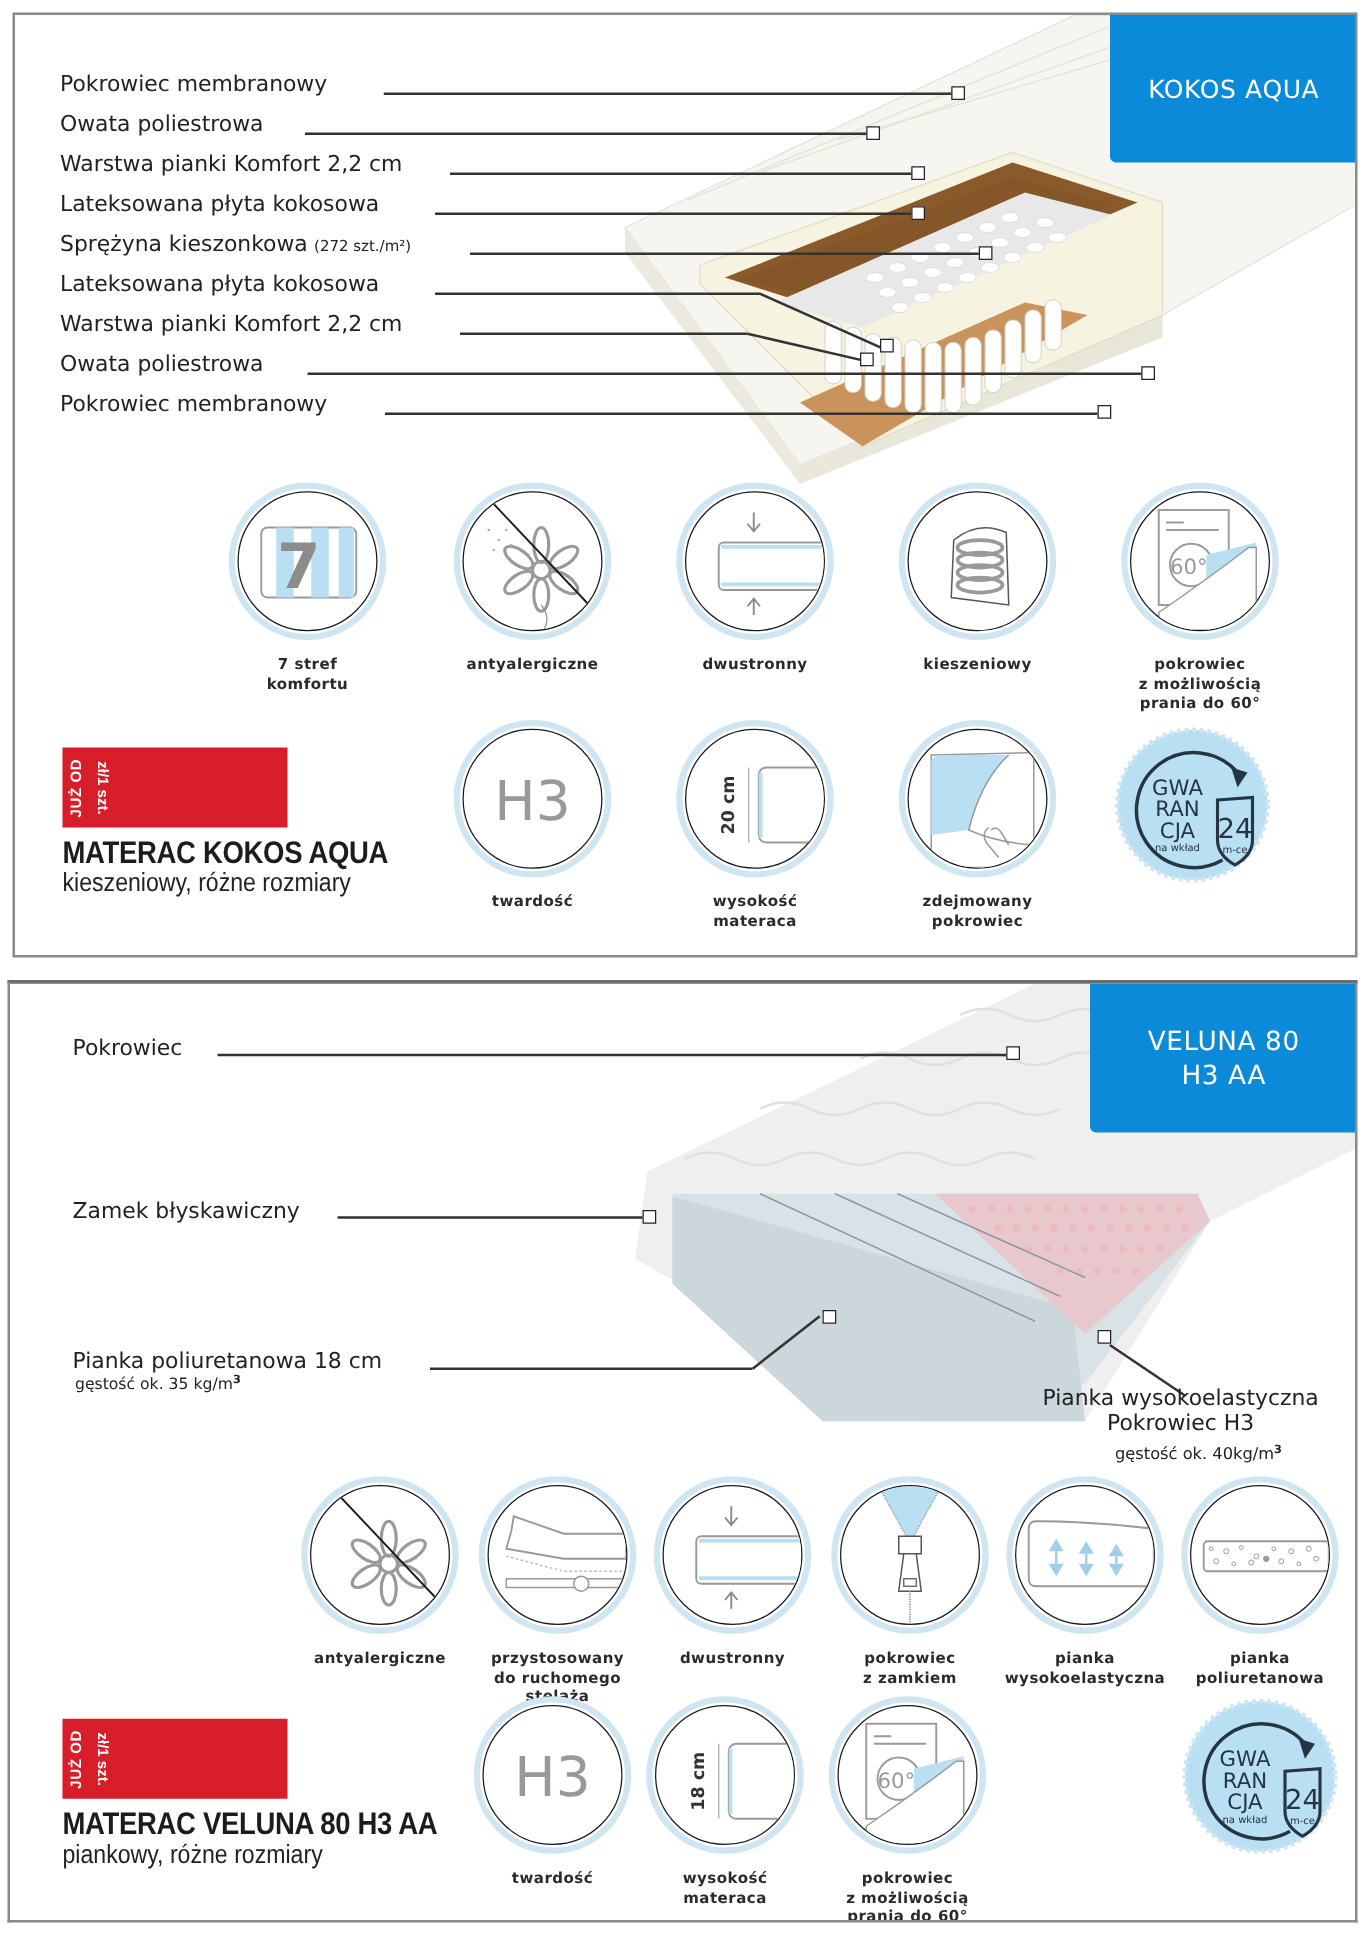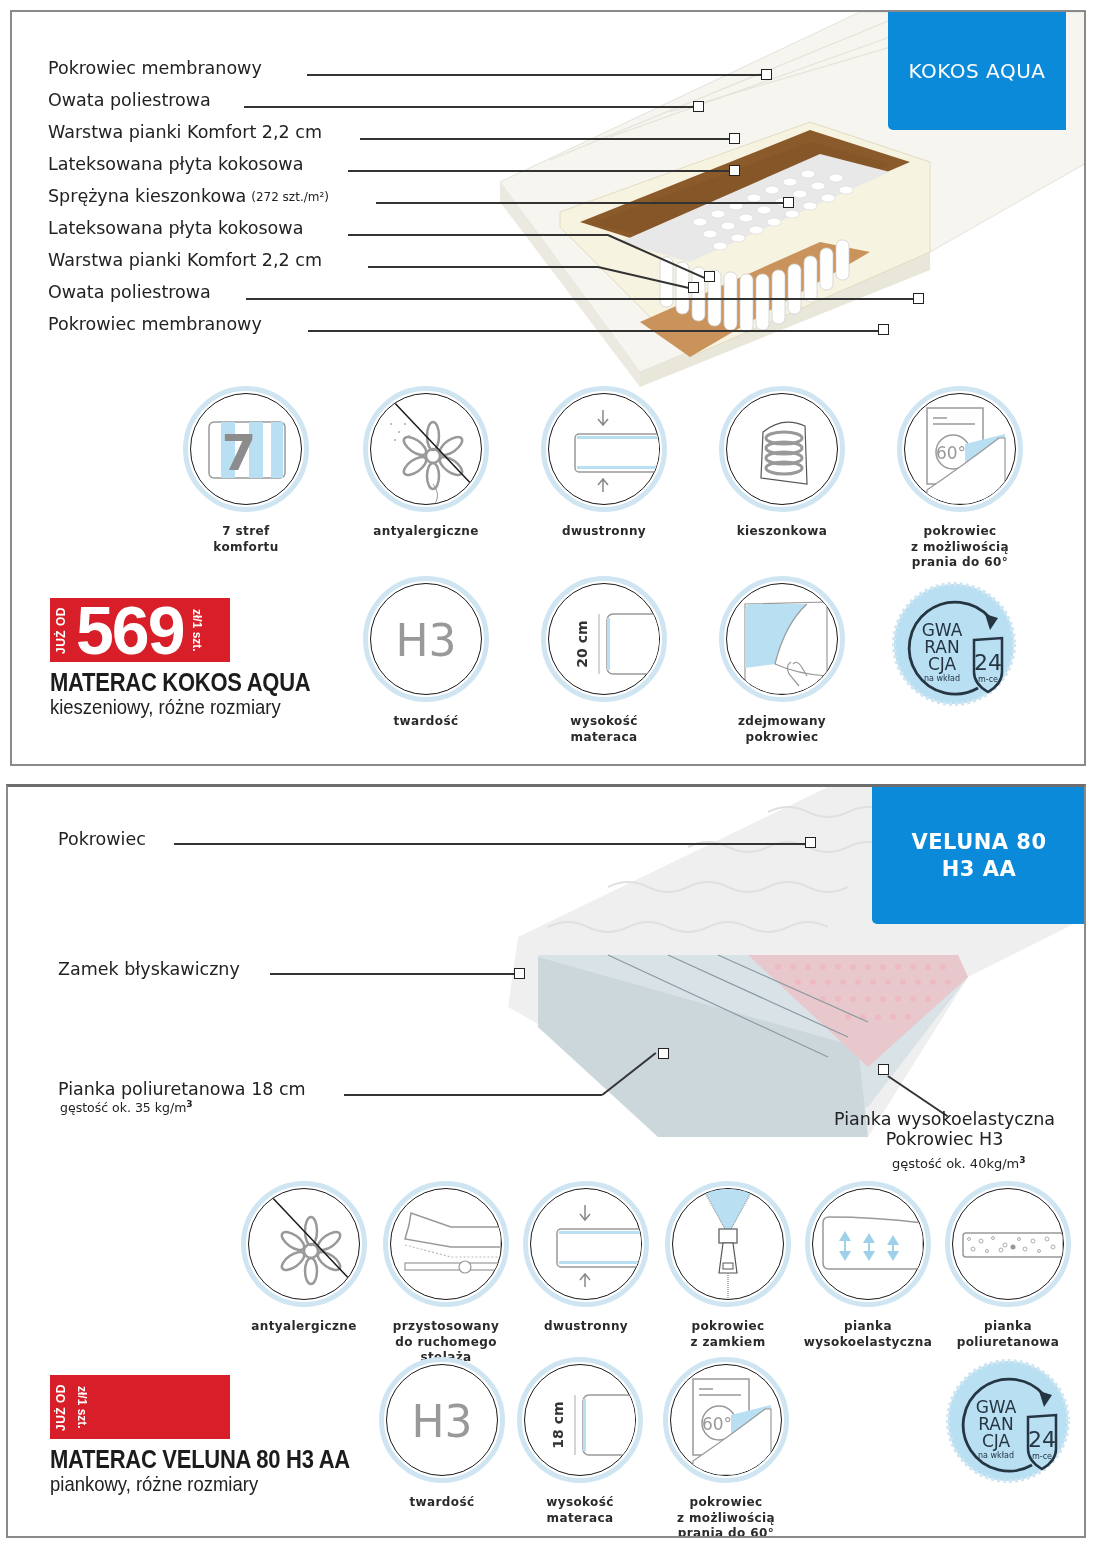--- a/index.html
+++ b/index.html
@@ -4,22 +4,22 @@
 <style>
   * { box-sizing: border-box; margin: 0; padding: 0; }
   html, body { width: 1096px; height: 1550px; background: #ffffff; overflow: hidden; }
   body { font-family: "DejaVu Sans", sans-serif; color: #1f1f1f; position: relative; }
 
   .panel { position: absolute; border: 2px solid #8a8a8a; background: #ffffff; overflow: hidden; }
   .panel-top { left: 10px; top: 10px; width: 1076px; height: 756px; }
   .panel-bottom { left: 6px; top: 784px; width: 1080px; height: 754px; border-top: 3px solid #6d6d6d; }
 
   .name-badge { position: absolute; background: #0a8ad8; color: #ffffff; display: flex; align-items: center; justify-content: center; text-align: center; font-family: "DejaVu Sans", sans-serif; font-size: 20px; letter-spacing: 0.5px; border-radius: 0 0 4px 4px; line-height: 1.25; }
-  .panel-top .name-badge { left: 876px; top: 0; width: 178px; height: 118px; border-radius: 0 0 0 5px; text-align: center; }
-  .panel-bottom .name-badge { left: 864px; top: 0; width: 214px; height: 137px; border-radius: 0 0 0 5px; font-size: 21px; font-weight: bold; }
+  .panel-top .name-badge { left: 876px; top: 0; width: 198px; height: 118px; border-radius: 0 0 0 5px; text-align: center; }
+  .panel-bottom .name-badge { left: 864px; top: 0; width: 214px; height: 119px; border-radius: 0 0 0 5px; font-size: 21px; }
 
   .callout { position: absolute; font-size: 17.5px; color: #222; white-space: nowrap; display: flex; align-items: center; line-height: 1; }
   .callout small { font-size: 12px; margin-left: 5px; }
   .leader { position: absolute; height: 1.5px; background: #333; }
   .leader-diag { position: absolute; height: 1.5px; background: #333; transform-origin: left center; }
   .marker { position: absolute; width: 11px; height: 11px; border: 1.5px solid #222; background: #fff; }
 
   .mattress-svg { position: absolute; }
 
   .feature { position: absolute; width: 140px; text-align: center; }
@@ -232,21 +232,21 @@
         <path d="M36,38 Q56,22 78,32 L80,90 L34,84 Z" fill="#fff" stroke="#555" stroke-width="1.2"></path>
         <g fill="none" stroke="#999" stroke-width="3">
           <ellipse cx="57" cy="44" rx="18" ry="6"></ellipse>
           <ellipse cx="57" cy="54" rx="18" ry="6"></ellipse>
           <ellipse cx="57" cy="64" rx="18" ry="6"></ellipse>
           <ellipse cx="57" cy="74" rx="18" ry="6"></ellipse>
         </g>
       </svg>
     </div>
       </div>
-    <div class="label">kieszonkowa</div>
+    <div class="label">kieszeniowy</div>
   </div>
 
   <div class="feature" style="left:878px;top:374px;">
     <div class="ring">
         <div class="ring-inner">
       <svg width="110" height="110" viewBox="0 0 110 110">
         <rect x="22" y="14" width="56" height="76" fill="#fff" stroke="#999" stroke-width="1.5"></rect>
         <line x1="28" y1="24" x2="42" y2="24" stroke="#999" stroke-width="1.5"></line>
         <line x1="28" y1="30" x2="70" y2="30" stroke="#999" stroke-width="1.5"></line>
         <circle cx="48" cy="58" r="17" fill="none" stroke="#999" stroke-width="1.5"></circle>
@@ -257,21 +257,20 @@
     </div>
       </div>
     <div class="label">pokrowiec
 z możliwością
 prania do 60°</div>
   </div>
 
   <div class="price-block" style="left:38px;top:586px;">
     <div class="price-tag" style="width:180px;">
       <span class="prefix">JUŻ OD</span>
-      <span class="amount">569</span>
       <span class="unit">zł/1 szt.</span>
     </div>
     <div class="product-name">MATERAC KOKOS AQUA</div>
     <div class="product-sub">kieszeniowy, różne rozmiary</div>
   </div>
 
   <div class="feature" style="left:344px;top:564px;">
     <div class="ring">
         <div class="ring-inner">
       <svg width="110" height="110" viewBox="0 0 110 110">

